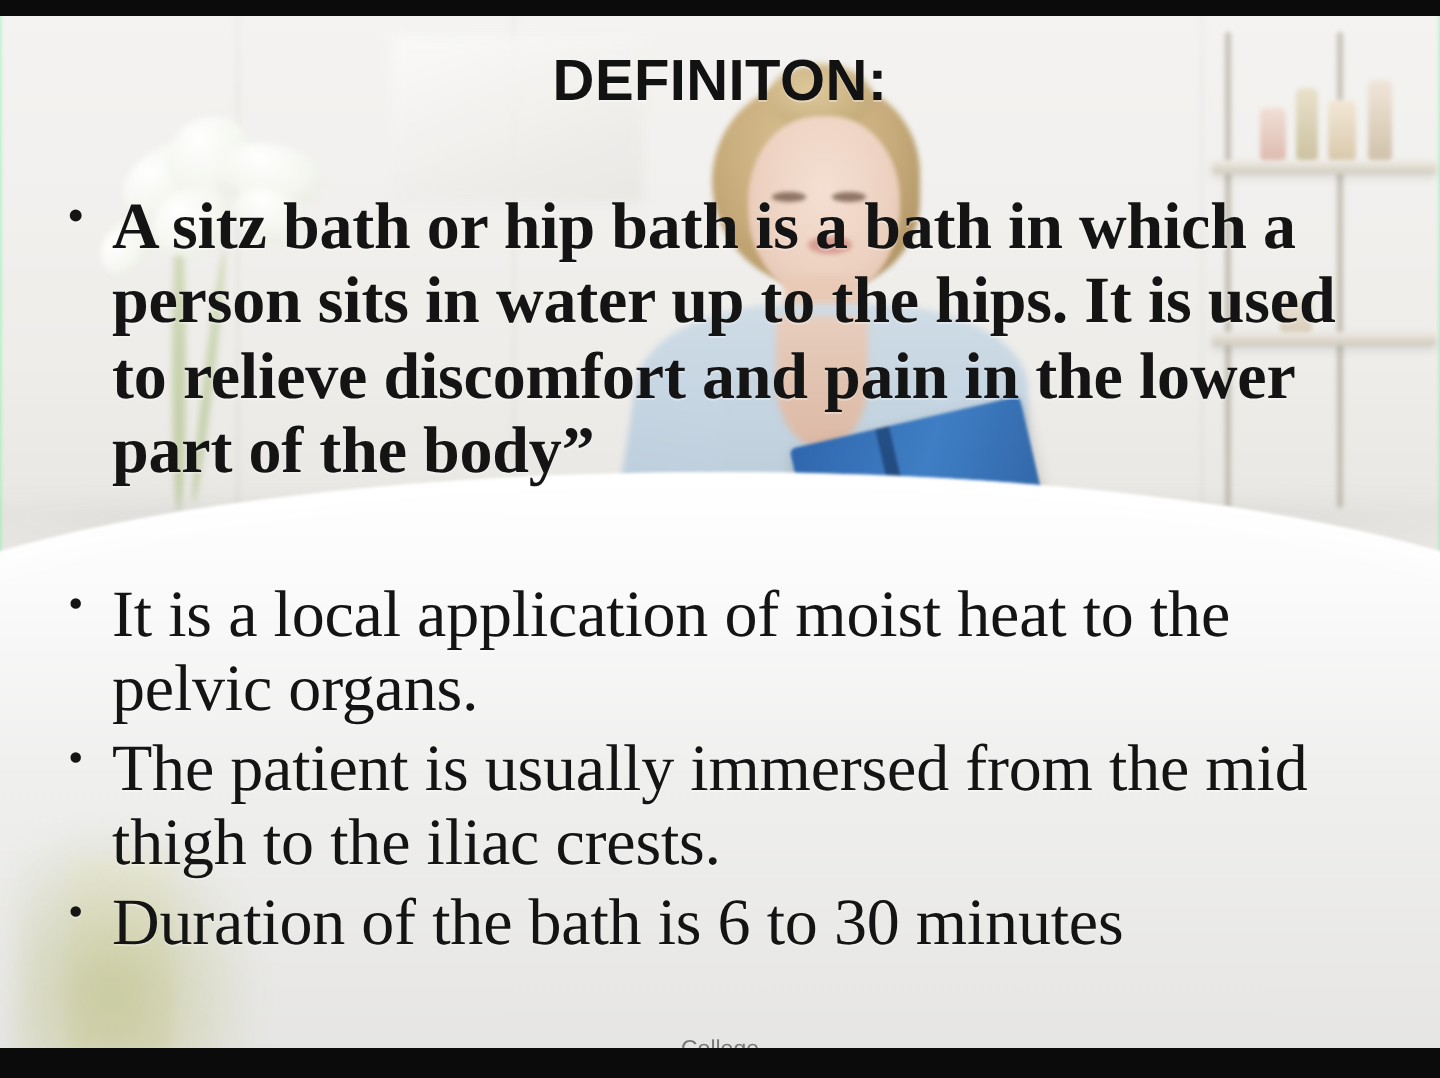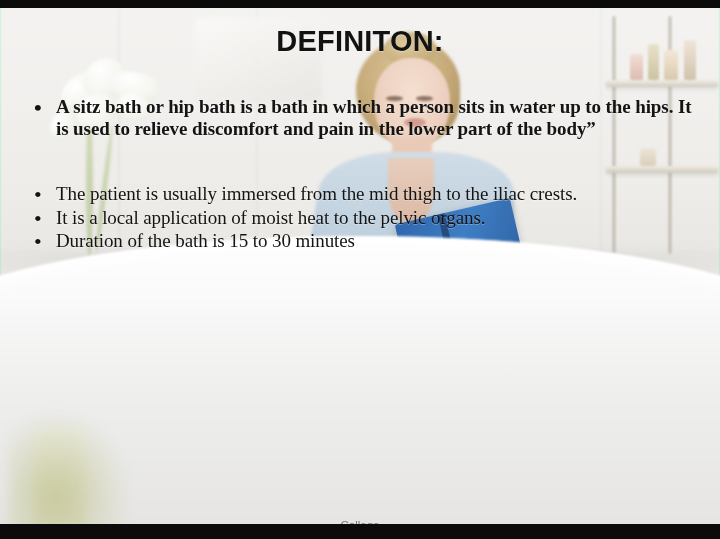--- a/index.html
+++ b/index.html
@@ -259,21 +259,21 @@
     left: 26px;
     right: 22px;
     top: 96px;
     margin: 0;
     padding: 0;
     list-style: none;
   }
   ul.bullets li {
     position: relative;
     padding-left: 30px;
-    font-size: 19px;
+    font-size: 33px;
     line-height: 1.135;
     color: #141414;
     text-shadow: 0 1px 0 rgba(255,255,255,.30);
   }
   ul.bullets li::before {
     content: "\2022";
     position: absolute;
     left: 8px;
     top: 0;
     font-size: 22px;
@@ -380,23 +380,23 @@
 
     <div class="photo-soften"></div>
   </div>
 
   <div class="content">
 
     <div class="title">DEFINITON:</div>
 
     <ul class="bullets">
       <li class="lead">A sitz bath or hip bath is a bath in which a person sits in water up to the hips. It is used to relieve discomfort and pain in the lower part of the body”</li>
+      <li class="item">It is a local application of moist heat to the pelvic organs.</li>
       <li class="item">The patient is usually immersed from the mid thigh to the iliac crests.</li>
-      <li class="item">It is a local application of moist heat to the pelvic organs.</li>
-      <li class="item">Duration of the bath is 15 to 30 minutes</li>
+      <li class="item">Duration of the bath is 6 to 30 minutes</li>
     </ul>
   </div>
 
   <div class="credit">
     <div class="c3">College</div>
   </div>
 
   <div class="bar-top"></div>
   <div class="bar-bottom"></div>
 </div>

